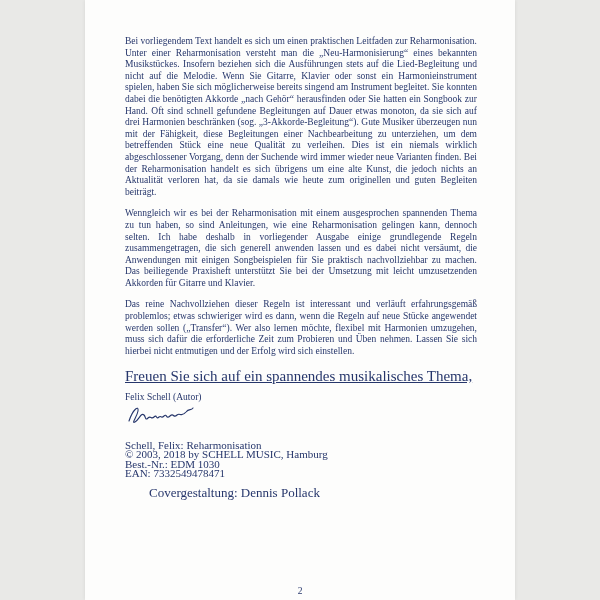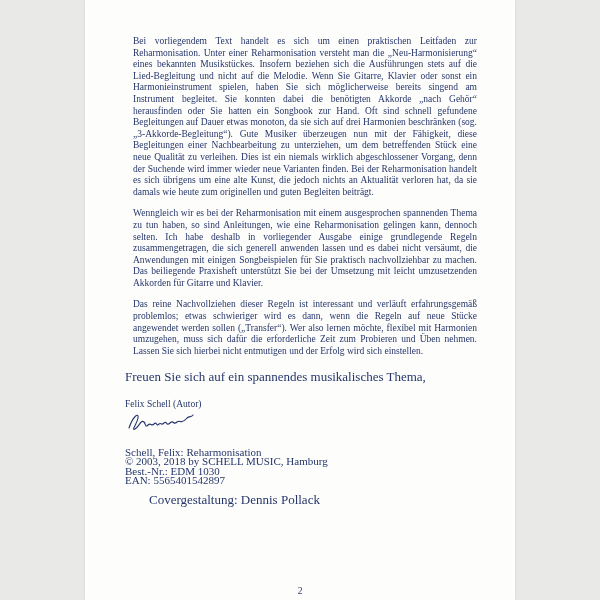--- a/index.html
+++ b/index.html
@@ -24,26 +24,27 @@
   }
   .title {
     font-weight: bold;
     font-size: 10px;
     margin: 0 0 7px 0;
   }
   p.body {
     font-size: 9.5px;
     line-height: 11.6px;
     text-align: justify;
-    margin: 0 0 10px 8px;
+    margin: 0 0 10px 0;
   }
   p.closing {
-    font-size: 13px;
+    font-size: 15px;
     line-height: 11.6px;
-    margin: 14px 0 16px 0;
+    margin: 14px 0 9px 0;
+    text-decoration: underline;
   }
   .author {
     font-size: 9.5px;
   }
   .signature {
     margin-top: 1px;
     height: 24px;
   }
   .notice {
     font-size: 7.6px;
@@ -89,20 +90,20 @@
     <svg width="72" height="24" viewBox="0 0 72 24" aria-hidden="true">
       <path d="M4 18 C8 6, 14 2, 13 8 C12 14, 6 21, 10 19 C14 17, 16 9, 19 12 C21 14, 20 18, 23 15 C26 12, 26 17, 29 14 C32 11, 31 17, 34 14 C36 12, 36 16, 39 13 C42 10, 41 17, 45 13 C49 9, 48 16, 52 12 C55 9, 56 15, 61 9 C64 5, 66 8, 68 5" stroke="#26366b" fill="none" stroke-width="1.1" stroke-linecap="round"></path>
     </svg>
   </div>
 
 
   <div class="imprint">
     <div>Schell, Felix: Reharmonisation</div>
     <div>© 2003, 2018 by SCHELL MUSIC, Hamburg</div>
     <div>Best.-Nr.: EDM 1030</div>
-    <div>EAN: 5565401542897</div>
+    <div>EAN: 7332549478471</div>
   </div>
 
   <div class="cover-line">Covergestaltung: Dennis Pollack</div>
 
   <div class="page-number">2</div>
 
 </div>
 
 </body></html>

